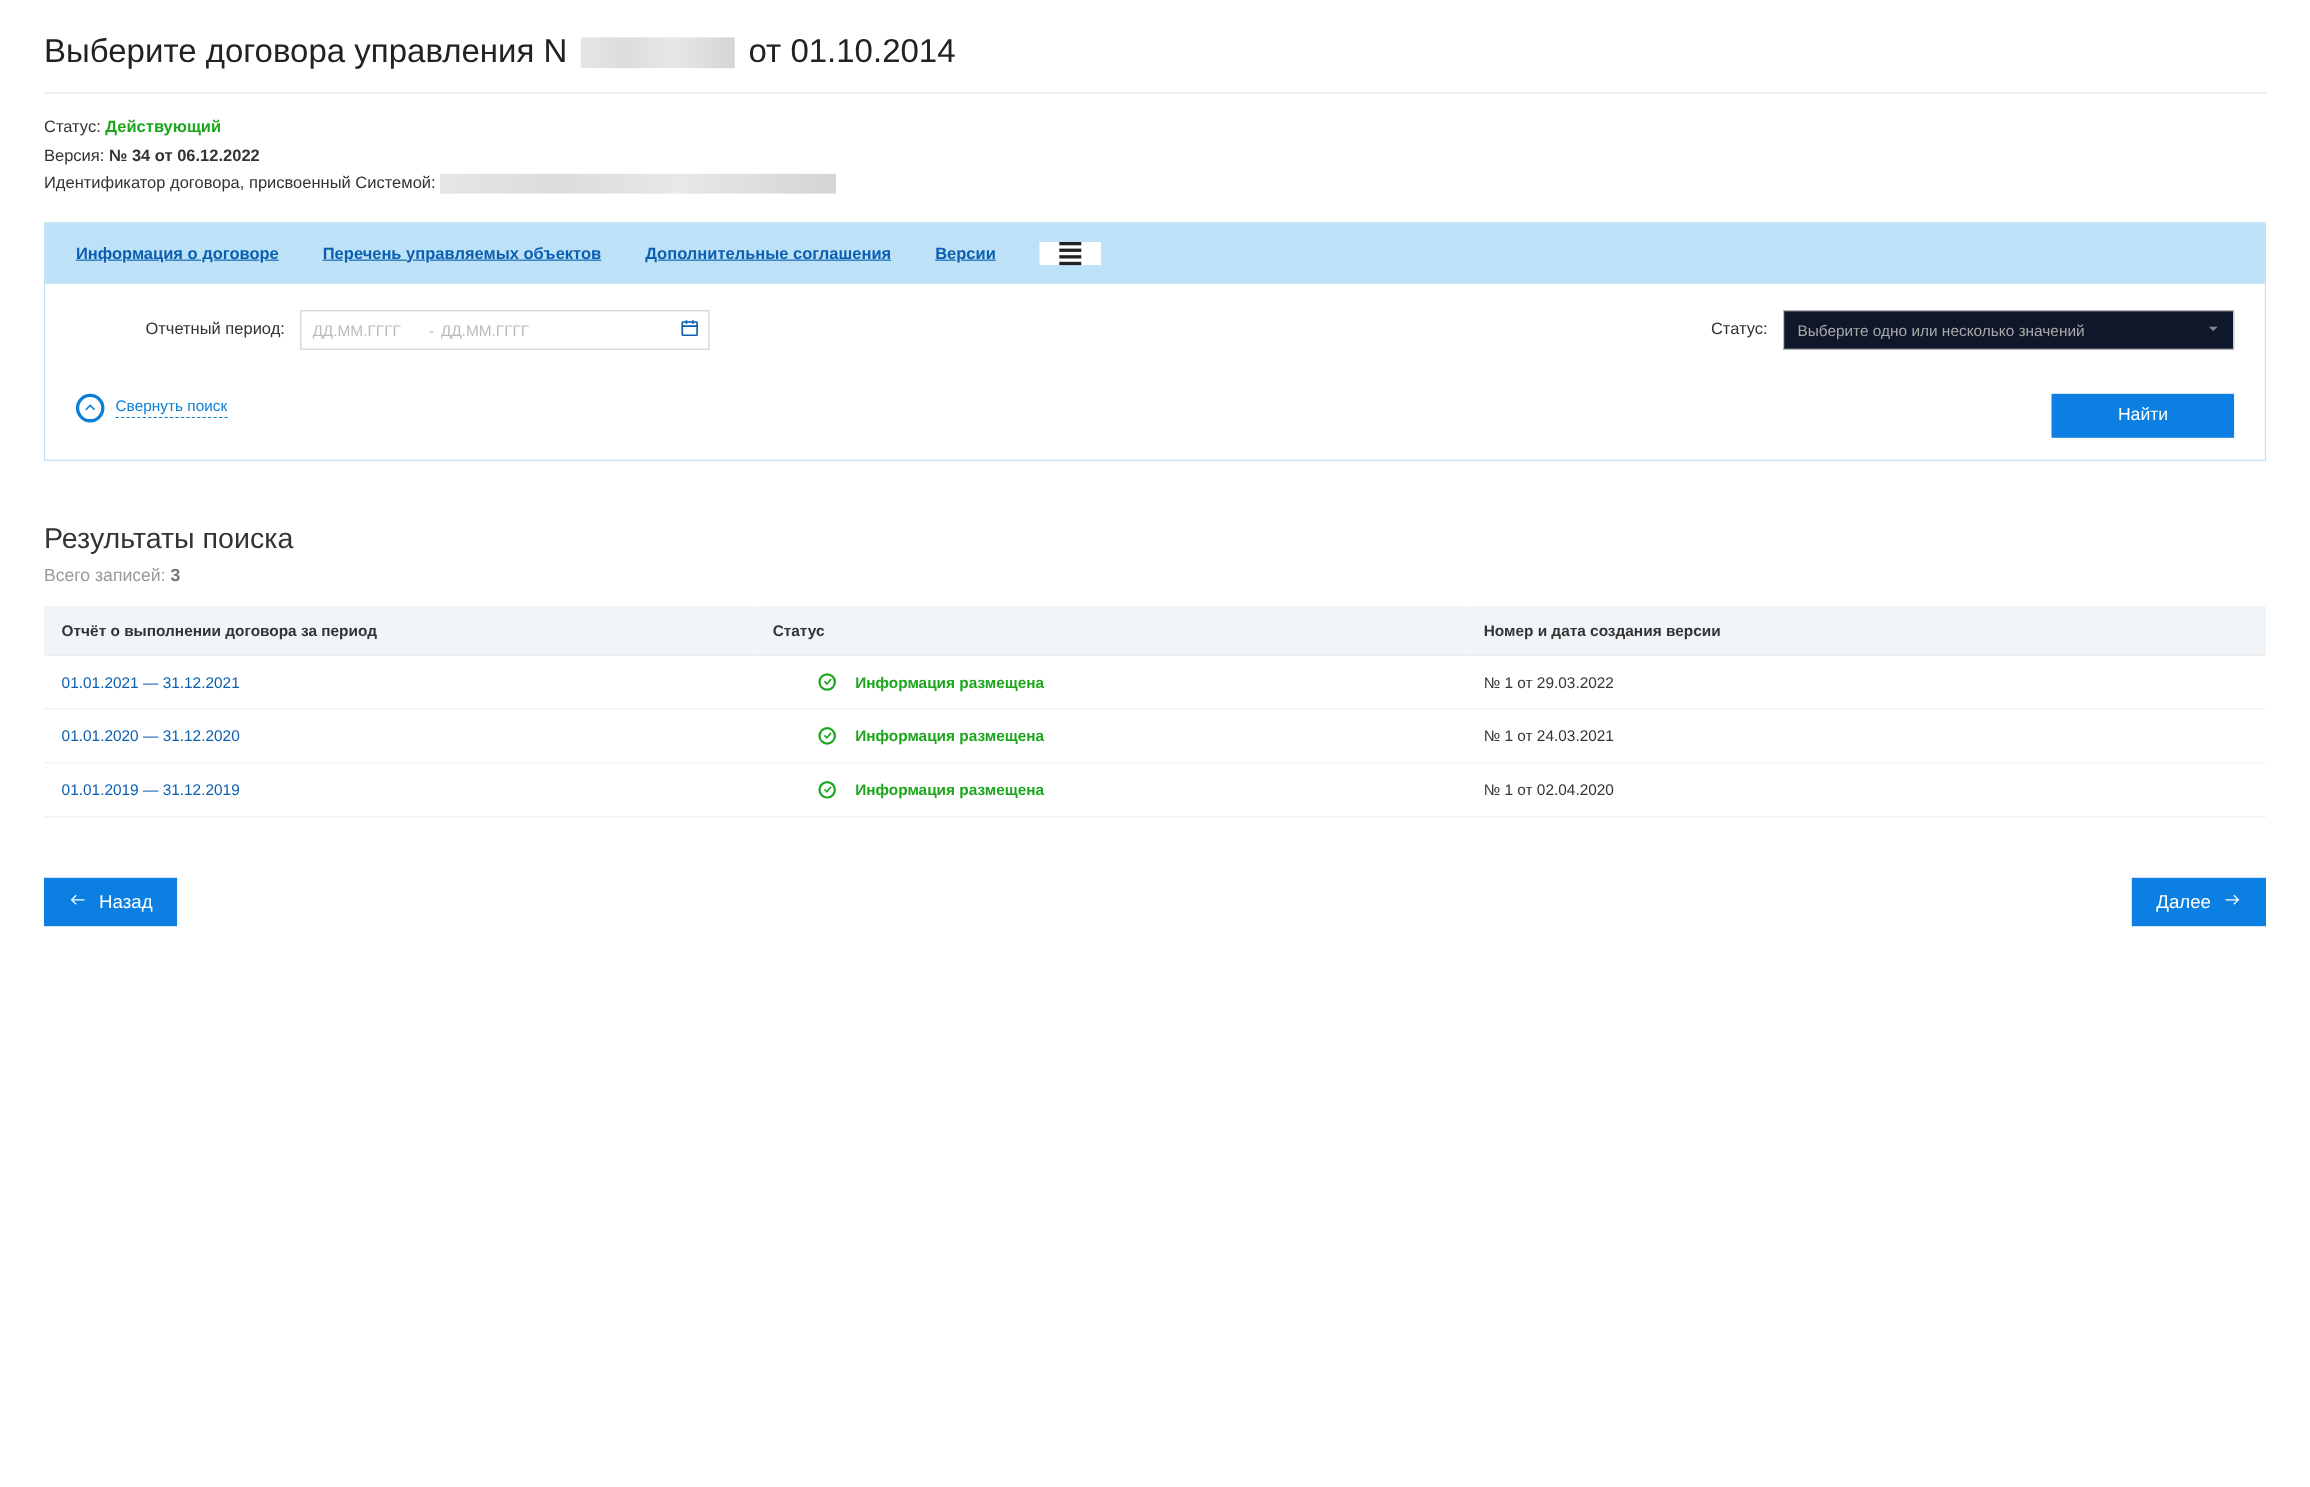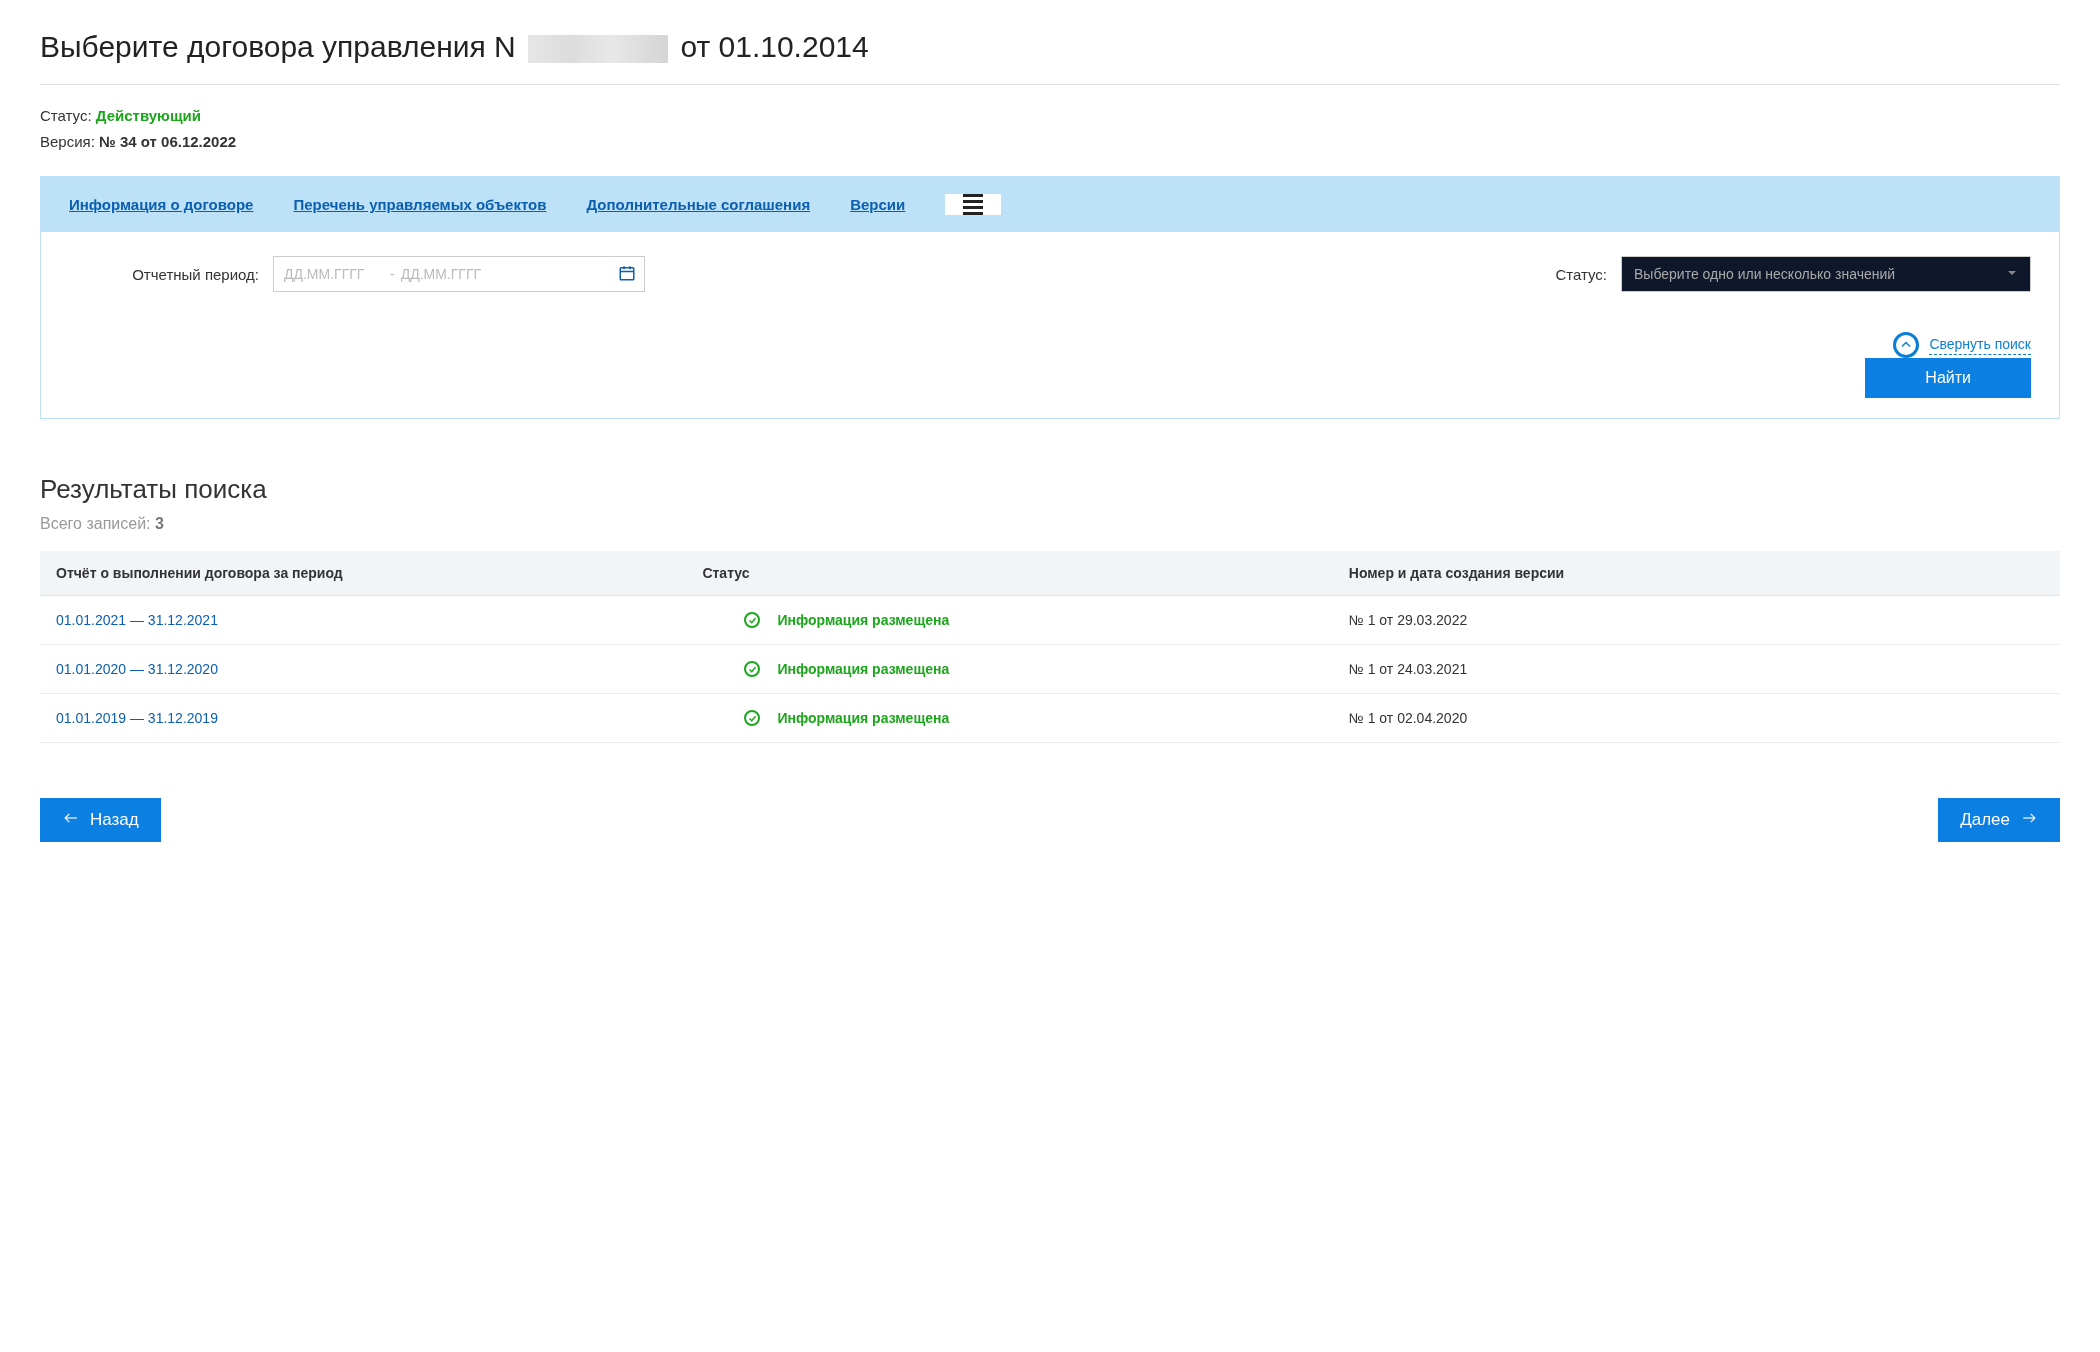--- a/index.html
+++ b/index.html
@@ -140,23 +140,22 @@
     align-items: center;
     padding: 0 12px;
     justify-content: space-between;
     cursor: pointer;
     background: #0f172a;
   }
   .select-placeholder { color: #aaa; font-size: 14px; }
   .collapse-row {
     display: flex;
     justify-content: space-between;
-    align-items: flex-end;
+    align-items: flex-start;
     margin-top: 40px;
-    flex-direction: column;
   }
   .collapse-link {
     display: flex;
     align-items: center;
     gap: 10px;
     cursor: pointer;
   }
   .collapse-circle {
     width: 26px;
     height: 26px;
@@ -254,20 +253,24 @@
 <hr class="divider">
 
 <div class="meta-block">
   <div>
     <span>Статус:</span>
     <span class="status-value">Действующий</span>
   </div>
   <div>
     <span>Версия:</span>
     <span class="version-value">№ 34 от 06.12.2022</span>
+  </div>
+  <div>
+    <span>Идентификатор договора, присвоенный Системой:</span>
+    <span class="id-redact"></span>
   </div>
 </div>
 
 <div class="panel">
   <div class="tabstrip">
     <a class="tab-link">Информация о договоре</a>
     <a class="tab-link">Перечень управляемых объектов</a>
     <a class="tab-link">Дополнительные соглашения</a>
     <a class="tab-link">Версии</a>
     <div class="tab-active">

